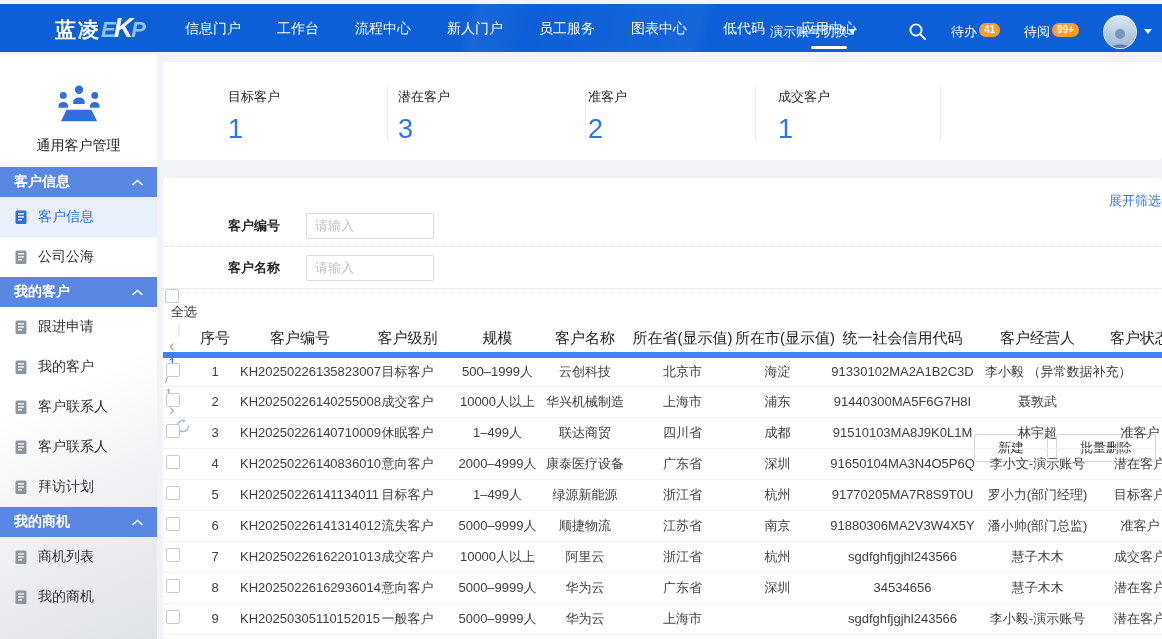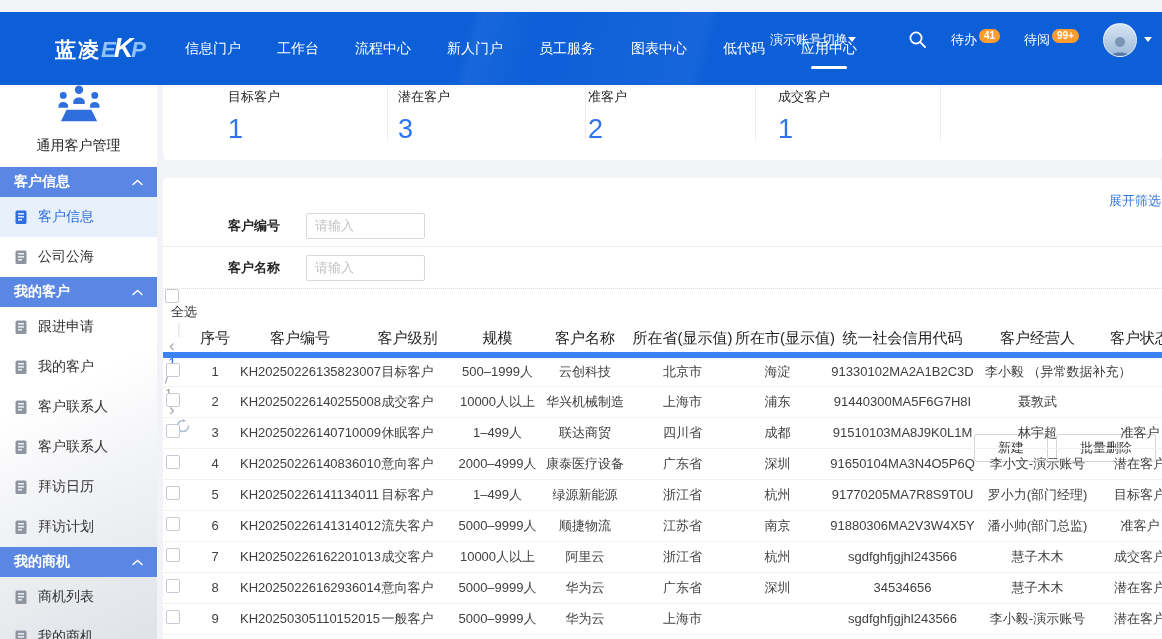--- a/index.html
+++ b/index.html
@@ -4,40 +4,40 @@
 <style>
   * { box-sizing: border-box; margin: 0; padding: 0; }
   html,body { width:1162px; height:639px; overflow:hidden; }
   body {
     font-family: "Liberation Sans", "DejaVu Sans", sans-serif;
     background:#f1f3f6; position:relative; color:#333;
   }
 
   
   .navbar{
-    position:absolute; top:12px; left:0; width:1162px; height:73px;
+    position:absolute; top:4px; left:0; width:1162px; height:48px;
     background:#0d5fd8;
     background-image:linear-gradient(105deg, rgba(255,255,255,0) 40%, rgba(255,255,255,.05) 41%, rgba(255,255,255,0) 46%, rgba(255,255,255,.04) 60%, rgba(255,255,255,0) 61%);
     display:flex; align-items:center; color:#fff; z-index:10;
   }
   .logo{ margin-left:55px; display:flex; align-items:baseline; cursor:pointer; white-space:nowrap;}
   .logo .cn{ font-size:21px; font-weight:bold; letter-spacing:2px;}
   .logo .e,.logo .p{ color:#8fc3f8; font-size:22px; font-weight:bold; font-style:italic;}
   .logo .k{ color:#ffffff; font-size:27px; font-weight:bold; font-style:italic; margin:0 -2px;}
   .nav-menu{ display:flex; margin-left:32px; gap:22px; }
   .nav-item{ position:relative; font-size:14px; padding:0 7px; height:55px; line-height:55px; cursor:pointer; white-space:nowrap;}
   .nav-item.active::after{
     content:""; position:absolute; left:50%; transform:translateX(-50%);
     bottom:7px; width:36px; height:3px; background:#fff; border-radius:2px;
   }
   .nav-right{ position:absolute; right:10px; top:0; height:55px; display:flex; align-items:center; gap:24px;}
   .account-switch{ font-size:13px; display:flex; align-items:center; cursor:pointer; margin-right:28px; white-space:nowrap;}
   .caret-down{ width:0; height:0; border-left:4px solid transparent; border-right:4px solid transparent; border-top:5px solid #fff; display:inline-block;}
   .nb-ico{ display:flex; align-items:center; cursor:pointer;}
-  .badge-item{ font-size:13px; display:flex; align-items:center; cursor:pointer; white-space:nowrap;}
+  .badge-item{ font-size:13px; display:flex; align-items:flex-end; cursor:pointer; white-space:nowrap;}
   .badge{
     background:#ff9c30; color:#fff; font-size:10px; line-height:14px;
     border-radius:8px; padding:0 5px; margin-left:2px; transform:translateY(-4px); display:inline-block; font-weight:bold;
   }
   .avatar-wrap{ display:flex; align-items:center; gap:7px; cursor:pointer;}
   .avatar{
     width:34px; height:34px; border-radius:50%; overflow:hidden; position:relative;
     background:linear-gradient(180deg,#d8e6f6 0%,#9db8d6 100%); border:1px solid rgba(255,255,255,.5);
   }
   .avatar svg{ position:absolute; bottom:-2px; left:50%; transform:translateX(-50%);}
@@ -82,21 +82,21 @@
 
   .list-card{
     position:absolute; left:6px; top:123px; width:999px; height:461px;
     background:#fff; border-radius:4px 4px 0 0;
   }
   .expand-link{ position:absolute; top:14px; right:1px; font-size:13px; color:#3077e3; cursor:pointer; white-space:nowrap;}
   .filter-rows{ position:absolute; top:27px; left:0; right:0;}
   .filter-row{ height:42px; display:flex; align-items:center; border-bottom:1px dotted #dcdcdc;}
   .filter-label{ width:119px; padding-left:65px; font-size:13px; font-weight:bold; color:#262626; white-space:nowrap;}
   .filter-input{
-    margin-left:24px; width:119px; height:26px; border:1px solid #d9d9d9; border-radius:2px;
+    margin-left:24px; width:128px; height:26px; border:1px solid #d9d9d9; border-radius:2px;
     font-size:13px; padding:0 8px; color:#333; outline:none; font-family:inherit;
   }
   .filter-input::placeholder{ color:#c3c3c3;}
 
   .toolbar{ position:absolute; top:111px; left:0; right:4px; height:36px; display:flex; align-items:flex-start; padding:0 2px;flex-direction:column;}
   .cb{ width:14px; height:14px; border:1px solid #c5cad2; border-radius:2px; background:#fff; display:inline-block; cursor:pointer; flex:none;}
   .select-all-label{ font-size:13px; color:#333; margin-left:6px;}
   .tb-divider{ color:#e3e3e3; margin:0 12px; font-size:14px;}
   .pg-chevron{ color:#a6a6a6; font-size:17px; cursor:pointer; padding:0 4px; line-height:1;}
   .pg-current{ color:#2e74f0; font-size:15px; margin:0 3px;}
@@ -266,31 +266,20 @@
       <div class="side-item">
         <span class="doc-ico">
           <svg width="14" height="15" viewBox="0 0 14 15" fill="currentColor">
             <rect x="1.5" y="0.5" width="11" height="13.5" rx="1.5"></rect>
             <rect x="4" y="3.2" width="6" height="1.3" fill="#fff"></rect>
             <rect x="4" y="6.2" width="6" height="1.3" fill="#fff"></rect>
             <rect x="4" y="9.2" width="4" height="1.3" fill="#fff"></rect>
           </svg>
         </span>
         <span>客户联系人</span>
-      </div>
-      <div class="side-item">
-        <span class="doc-ico">
-          <svg width="14" height="15" viewBox="0 0 14 15" fill="currentColor">
-            <rect x="1.5" y="0.5" width="11" height="13.5" rx="1.5"></rect>
-            <rect x="4" y="3.2" width="6" height="1.3" fill="#fff"></rect>
-            <rect x="4" y="6.2" width="6" height="1.3" fill="#fff"></rect>
-            <rect x="4" y="9.2" width="4" height="1.3" fill="#fff"></rect>
-          </svg>
-        </span>
-        <span>拜访日历</span>
       </div>
       <div class="side-item">
         <span class="doc-ico">
           <svg width="14" height="15" viewBox="0 0 14 15" fill="currentColor">
             <rect x="1.5" y="0.5" width="11" height="13.5" rx="1.5"></rect>
             <rect x="4" y="3.2" width="6" height="1.3" fill="#fff"></rect>
             <rect x="4" y="6.2" width="6" height="1.3" fill="#fff"></rect>
             <rect x="4" y="9.2" width="4" height="1.3" fill="#fff"></rect>
           </svg>
         </span>

